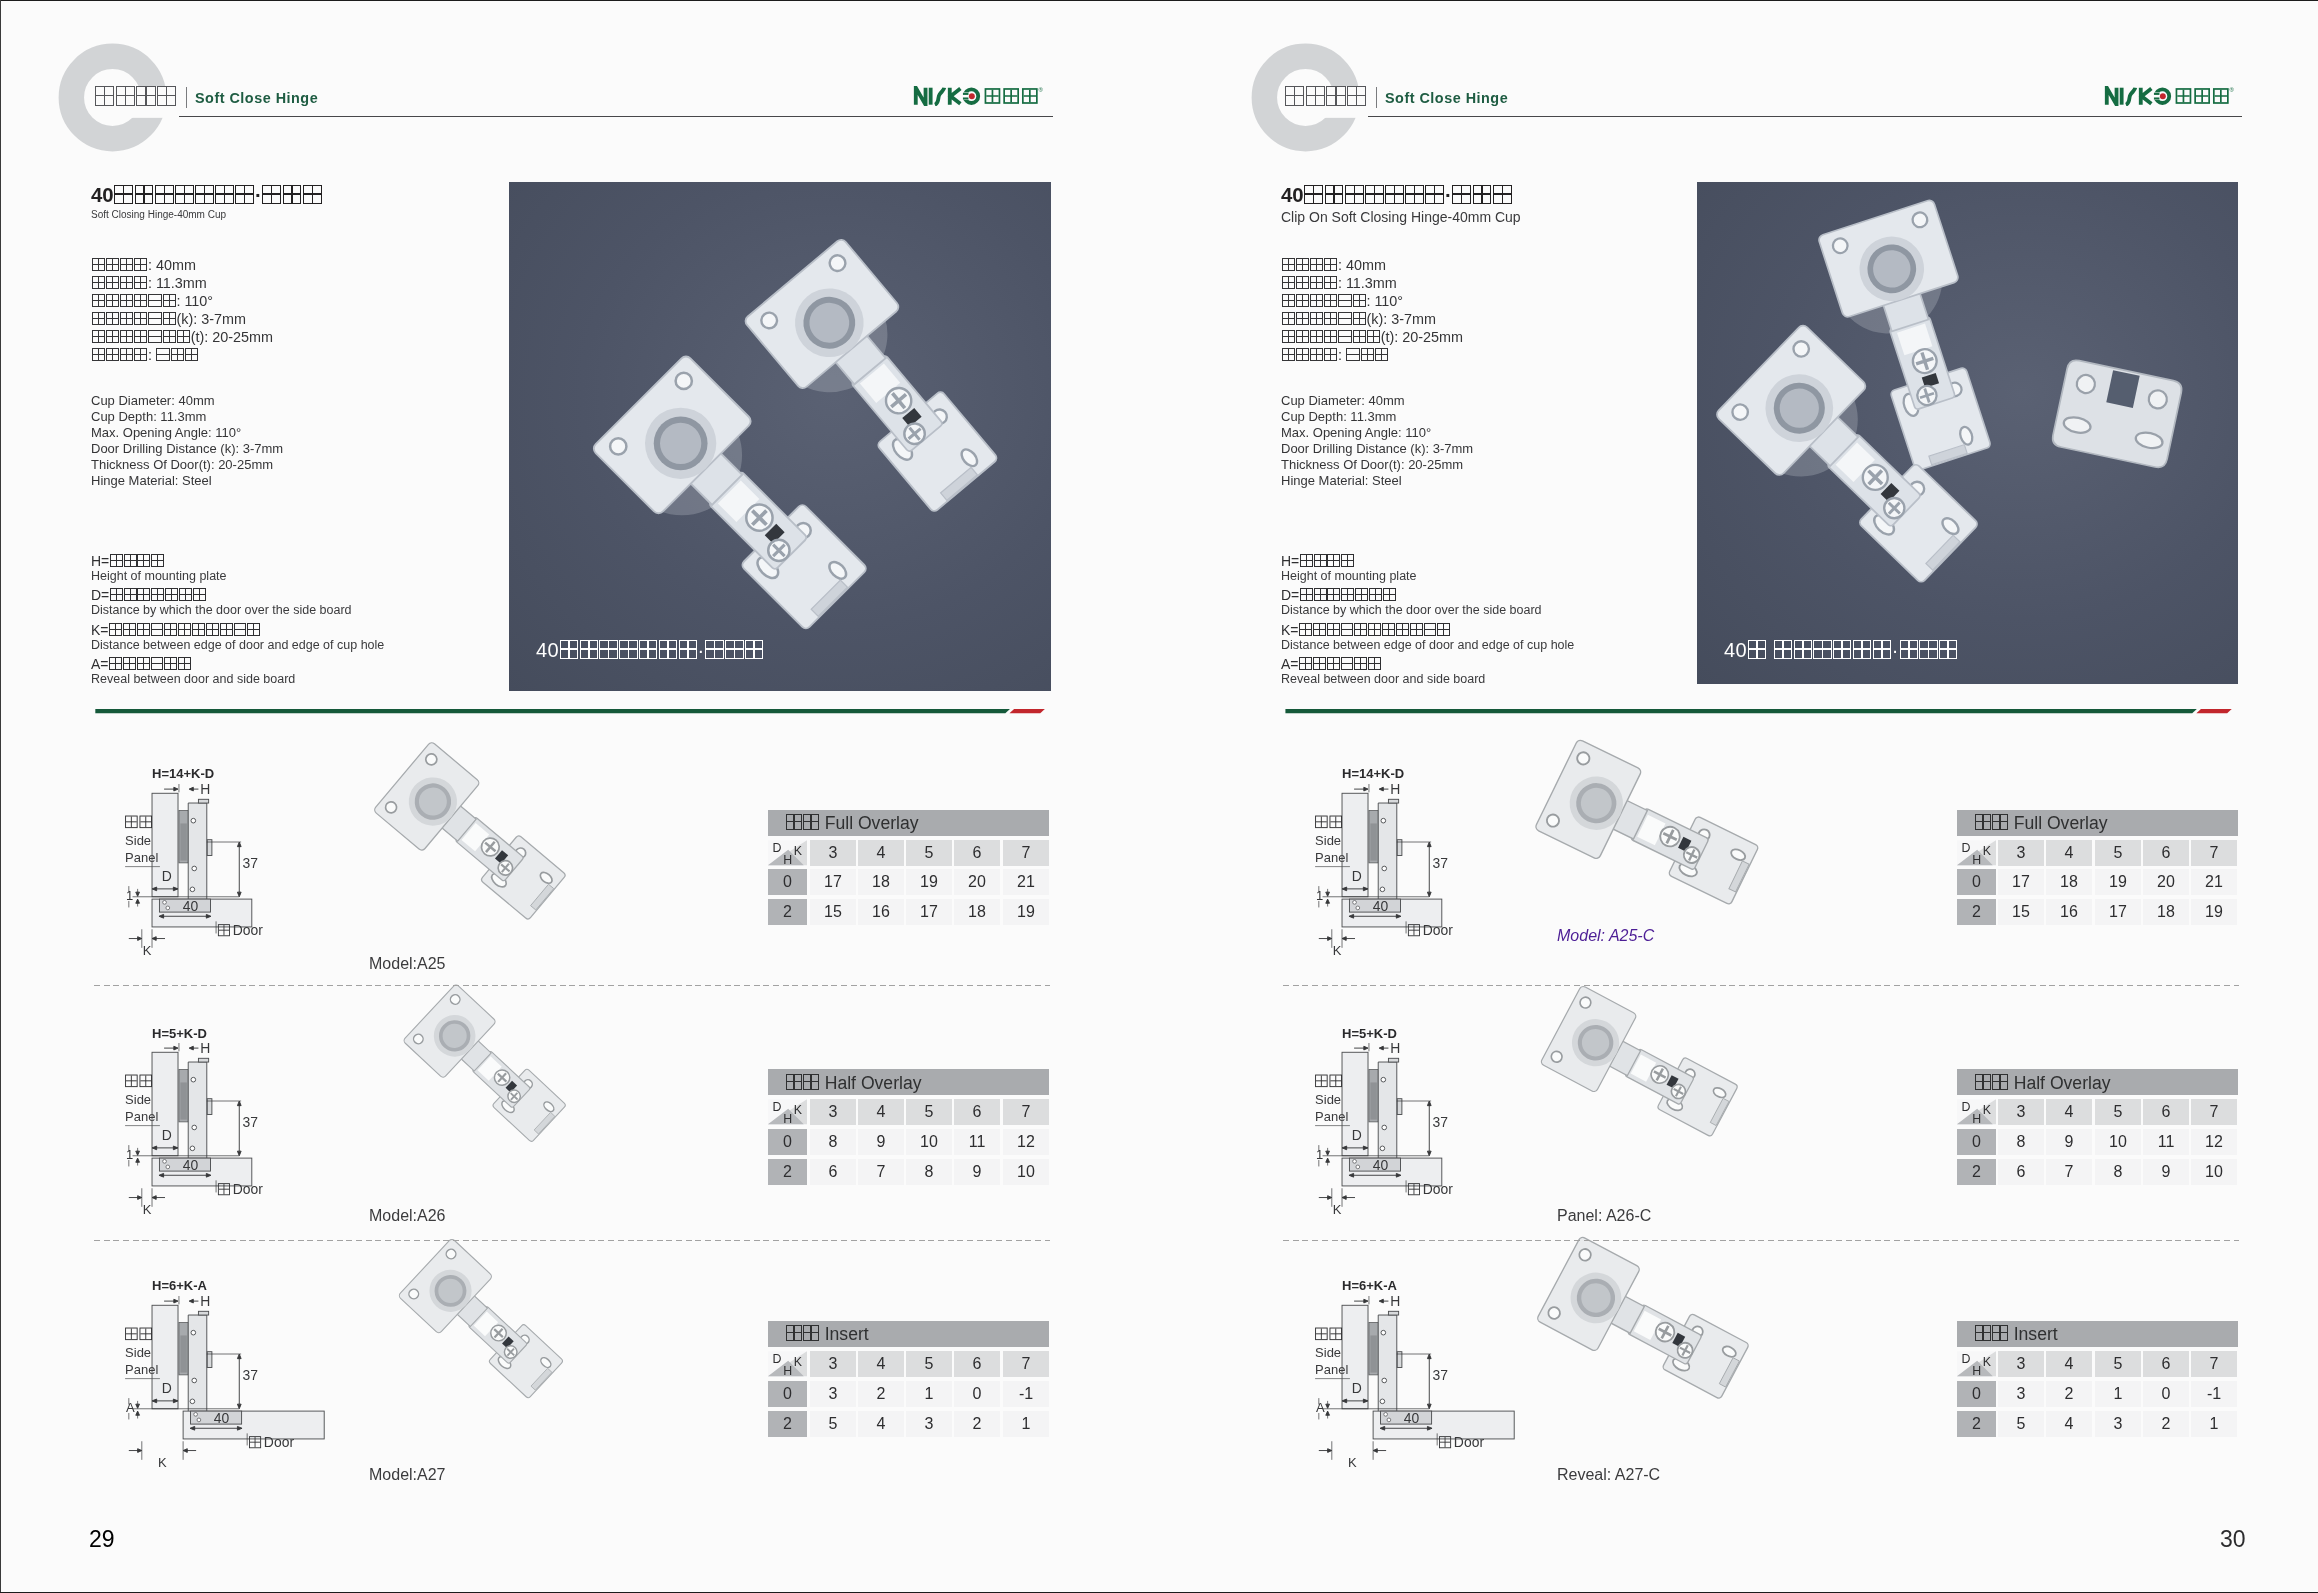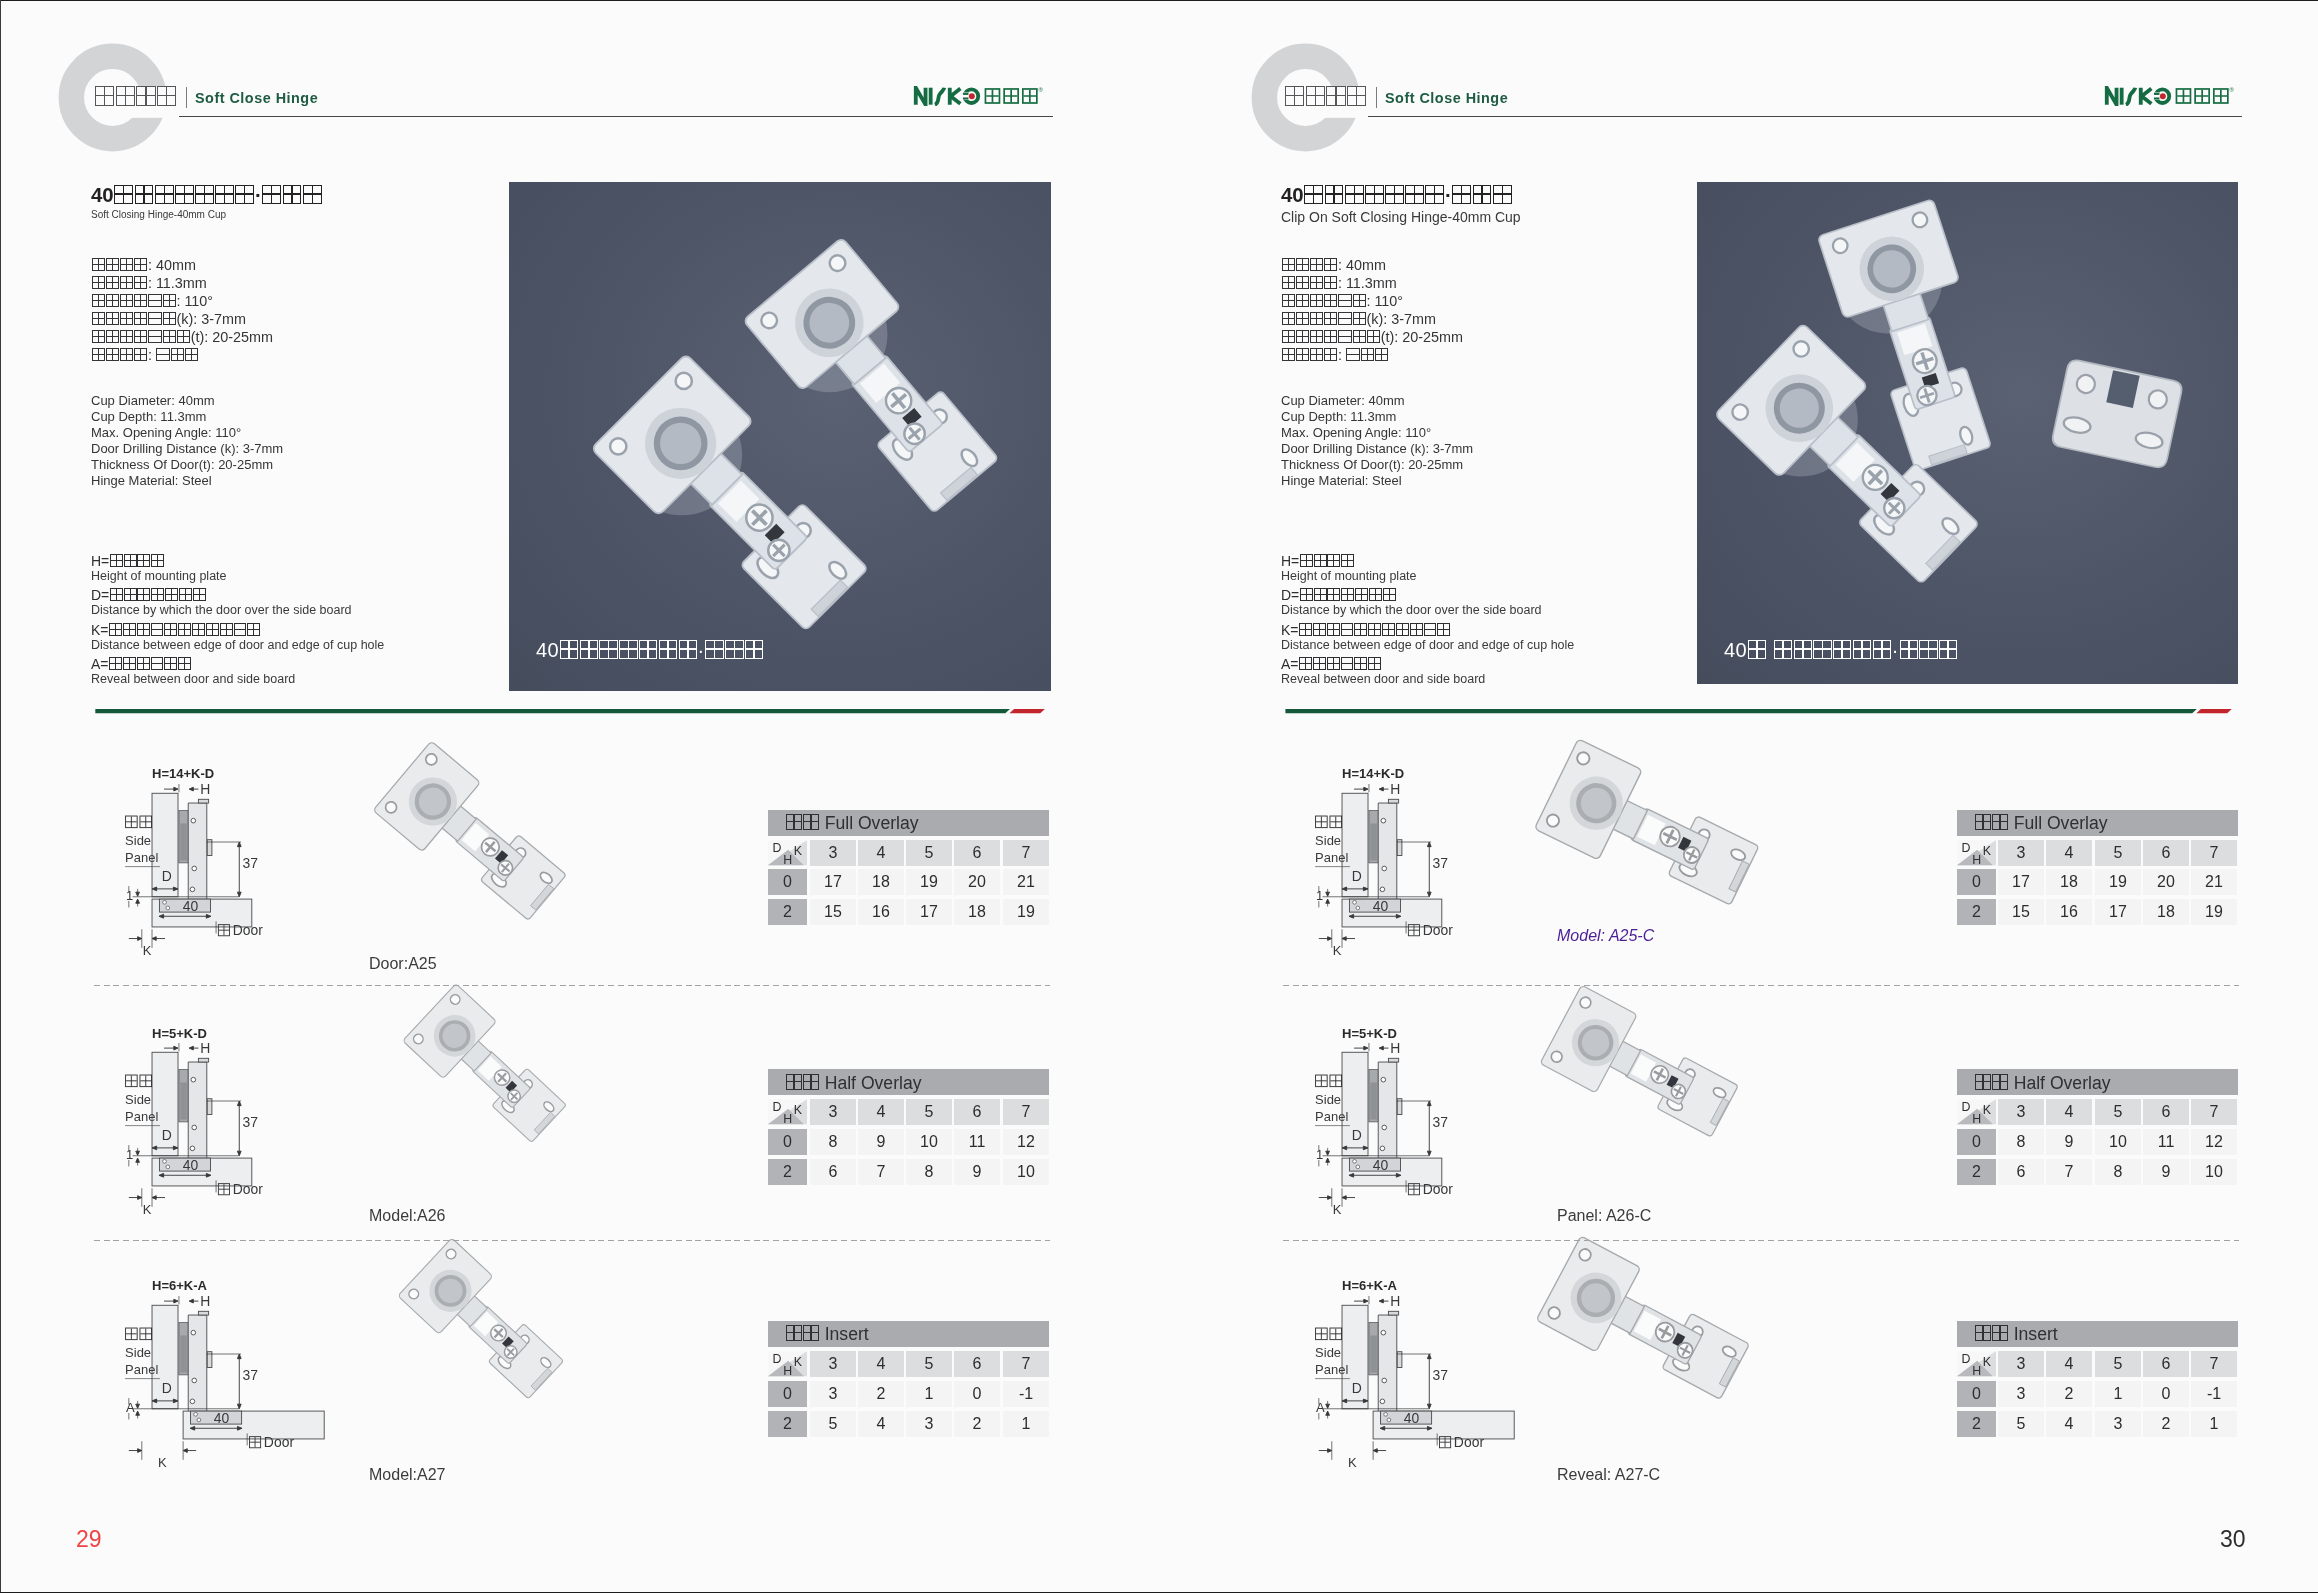--- a/index.html
+++ b/index.html
@@ -249,21 +249,21 @@
 <div class="abs tbl-num" style="left:906px;top:869px;width:46px;height:25.5px;background:#f4f4f5;text-align:center;line-height:25.5px;">19</div>
 <div class="abs tbl-num" style="left:954px;top:869px;width:46px;height:25.5px;background:#f4f4f5;text-align:center;line-height:25.5px;">20</div>
 <div class="abs tbl-num" style="left:1003px;top:869px;width:46px;height:25.5px;background:#f4f4f5;text-align:center;line-height:25.5px;">21</div>
 <div class="abs tbl-num" style="left:768px;top:899px;width:39px;height:25.5px;background:#b1b3b6;text-align:center;line-height:25.5px;">2</div>
 <div class="abs tbl-num" style="left:810px;top:899px;width:46px;height:25.5px;background:#f4f4f5;text-align:center;line-height:25.5px;">15</div>
 <div class="abs tbl-num" style="left:858px;top:899px;width:46px;height:25.5px;background:#f4f4f5;text-align:center;line-height:25.5px;">16</div>
 <div class="abs tbl-num" style="left:906px;top:899px;width:46px;height:25.5px;background:#f4f4f5;text-align:center;line-height:25.5px;">17</div>
 <div class="abs tbl-num" style="left:954px;top:899px;width:46px;height:25.5px;background:#f4f4f5;text-align:center;line-height:25.5px;">18</div>
 <div class="abs tbl-num" style="left:1003px;top:899px;width:46px;height:25.5px;background:#f4f4f5;text-align:center;line-height:25.5px;">19</div>
 
-<div class="abs" style="left:369px;top:955px;font-size:16px;color:#3b3b3d;">Door:A25</div>
+<div class="abs" style="left:369px;top:955px;font-size:16px;color:#3b3b3d;">Model:A25</div>
 
 <div class="abs" style="left:152px;top:1026px;font-size:13px;font-weight:bold;color:#2a2a2c;">H=5+K-D</div>
 
 <svg class="abs" style="left:125px;top:1043px;overflow:visible" width="158" height="181" viewBox="0 0 340 390">
 <g stroke="#4c4e50" stroke-width="2" fill="none">
 <rect x="58" y="20" width="56" height="223" fill="#edeef0"></rect>
 <rect x="116" y="57" width="20" height="113" fill="#a7aaad" stroke-width="1.5"></rect>
 <rect x="119" y="85" width="14" height="80" fill="#8f9295" stroke="none"></rect>
 <path d="M136,41 h40 v236 l22,6 v8 h-62 z" fill="#e4e6e8"></path>
 <circle cx="147" cy="79" r="5" fill="#fff"></circle>
@@ -519,21 +519,21 @@
 <div class="abs tbl-num" style="left:906px;top:1411px;width:46px;height:25.5px;background:#f4f4f5;text-align:center;line-height:25.5px;">3</div>
 <div class="abs tbl-num" style="left:954px;top:1411px;width:46px;height:25.5px;background:#f4f4f5;text-align:center;line-height:25.5px;">2</div>
 <div class="abs tbl-num" style="left:1003px;top:1411px;width:46px;height:25.5px;background:#f4f4f5;text-align:center;line-height:25.5px;">1</div>
 
 <div class="abs" style="left:369px;top:1466px;font-size:16px;color:#3b3b3d;">Model:A27</div>
 
 <div class="abs" style="left:94px;top:985px;width:956px;height:1.4px;background:repeating-linear-gradient(90deg,#a2a2a2 0,#a2a2a2 6px,transparent 6px,transparent 9.7px);"></div>
 
 <div class="abs" style="left:94px;top:1240px;width:956px;height:1.4px;background:repeating-linear-gradient(90deg,#a2a2a2 0,#a2a2a2 6px,transparent 6px,transparent 9.7px);"></div>
 
-<div class="abs" style="left:76px;top:1526px;font-size:23px;color:#ef4444;">29</div>
+<div class="abs" style="left:89px;top:1526px;font-size:23px;color:#000000;">29</div>
 
 <svg class="abs" style="left:1250px;top:42px" width="111" height="111" viewBox="0 0 240 240">
 <circle cx="120" cy="120" r="89" fill="none" stroke="#d2d4d6" stroke-width="55"></circle>
 <rect x="120" y="96" width="120" height="68" fill="#fbfbfb"></rect>
 </svg>
 
 <div class="abs" style="left:1284px;top:85px;font-size:21px;font-weight:bold;color:#55565a;letter-spacing:0.5px;"><i class="hz"></i><i class="hz"></i><i class="hz"></i><i class="hz"></i></div>
 
 <div class="abs" style="left:1376px;top:87px;width:1.4px;height:21px;background:#7a7b7e;"></div>
 

